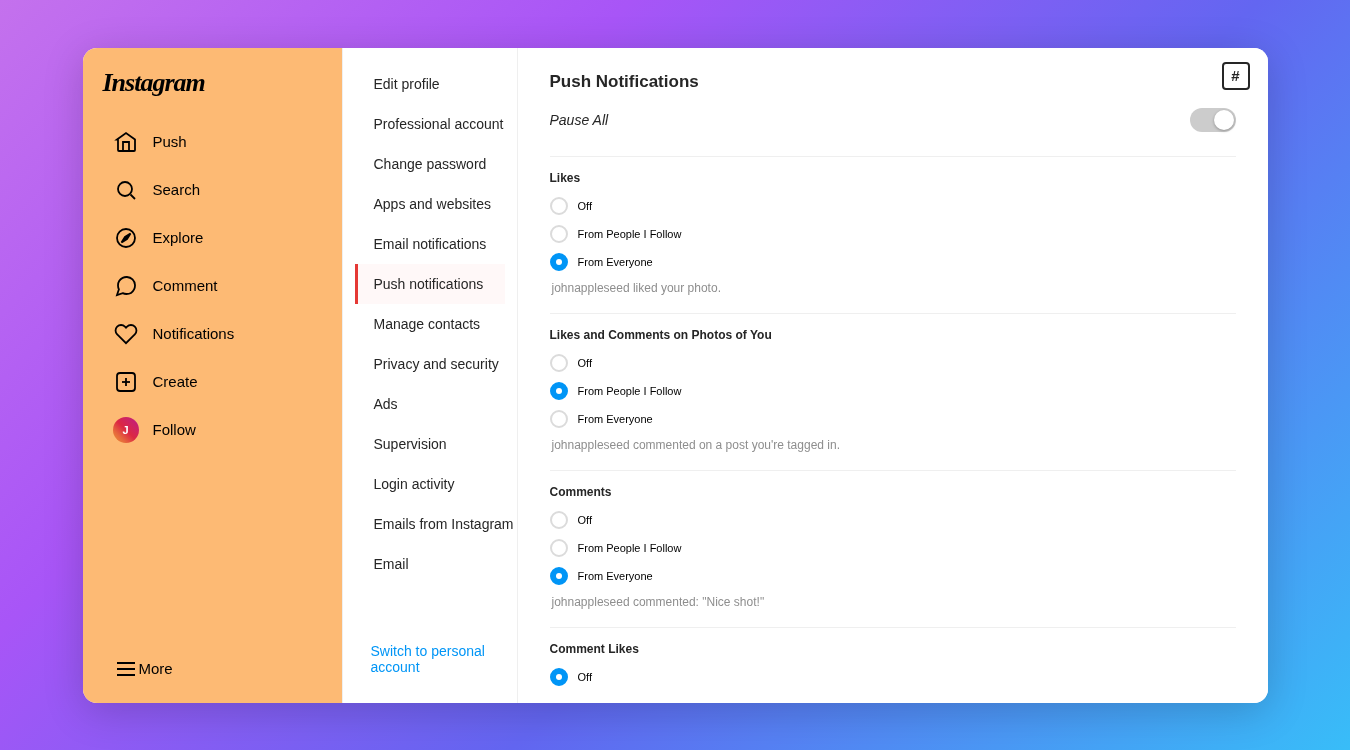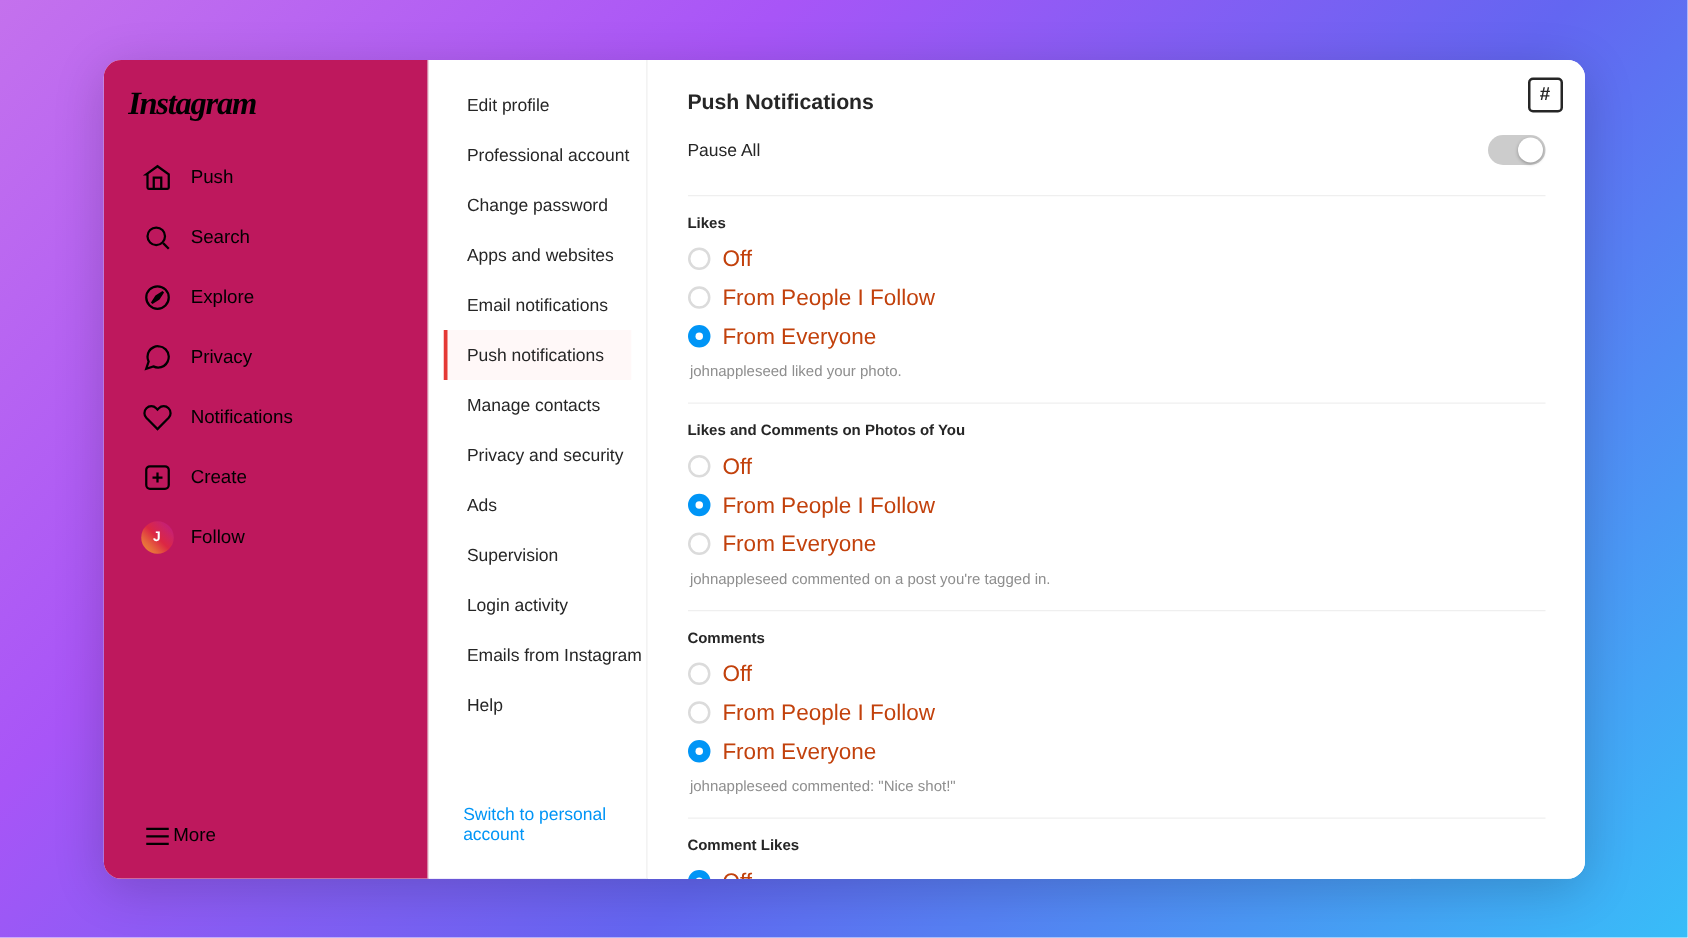--- a/index.html
+++ b/index.html
@@ -17,21 +17,21 @@
       height: 655px;
       background: #fff;
       border-radius: 14px;
       display: flex;
       overflow: hidden;
       box-shadow: 0 8px 40px rgba(0,0,0,0.18);
     }
     
     .sidebar {
       width: 260px;
-      background: #be185d;
+      background: #fdba74;
       border-right: 1px solid #efefef;
       display: flex;
       flex-direction: column;
       padding: 20px 0 10px 0;
     }
     .logo {
       padding: 0 20px 20px 20px;
       font-family: 'Georgia', serif;
       font-size: 26px;
       font-style: italic;
@@ -128,20 +128,21 @@
       font-size: 17px;
       font-weight: 600;
       color: #262626;
       margin-bottom: 16px;
     }
     .pause-row {
       display: flex;
       align-items: center;
       justify-content: space-between;
       margin-bottom: 24px;
+      font-style: italic;
     }
     .pause-label {
       font-size: 14px;
       color: #262626;
     }
     .toggle {
       width: 46px;
       height: 24px;
       background: #ccc;
       border-radius: 12px;
@@ -170,22 +171,22 @@
     .radio-group {
       display: flex;
       flex-direction: column;
       gap: 10px;
       margin-bottom: 10px;
     }
     .radio-item {
       display: flex;
       align-items: center;
       gap: 10px;
-      font-size: 18px;
-      color: #c2410c;
+      font-size: 11px;
+      color: #000000;
       cursor: pointer;
     }
     .radio-circle {
       width: 18px;
       height: 18px;
       border-radius: 50%;
       border: 2px solid #dbdbdb;
       display: flex;
       align-items: center;
       justify-content: center;
@@ -270,21 +271,21 @@
       </div>
       <span>Explore</span>
     </div>
 
     <div class="nav-item">
       <div class="nav-icon">
         <svg viewBox="0 0 24 24" fill="none" stroke="#000" stroke-width="1.8">
           <path d="M21 11.5a8.38 8.38 0 01-.9 3.8 8.5 8.5 0 01-7.6 4.7 8.38 8.38 0 01-3.8-.9L3 21l1.9-5.7a8.38 8.38 0 01-.9-3.8 8.5 8.5 0 014.7-7.6 8.38 8.38 0 013.8-.9h.5a8.48 8.48 0 018 8v.5z"></path>
         </svg>
       </div>
-      <span>Privacy</span>
+      <span>Comment</span>
     </div>
 
     <div class="nav-item">
       <div class="nav-icon">
         <svg viewBox="0 0 24 24" fill="none" stroke="#000" stroke-width="1.8">
           <path d="M20.84 4.61a5.5 5.5 0 00-7.78 0L12 5.67l-1.06-1.06a5.5 5.5 0 00-7.78 7.78l1.06 1.06L12 21.23l7.78-7.78 1.06-1.06a5.5 5.5 0 000-7.78z"></path>
         </svg>
       </div>
       <span>Notifications</span>
     </div>
@@ -327,21 +328,21 @@
     <div class="middle-item">Change password</div>
     <div class="middle-item">Apps and websites</div>
     <div class="middle-item">Email notifications</div>
     <div class="middle-item active">Push notifications</div>
     <div class="middle-item">Manage contacts</div>
     <div class="middle-item">Privacy and security</div>
     <div class="middle-item">Ads</div>
     <div class="middle-item">Supervision</div>
     <div class="middle-item">Login activity</div>
     <div class="middle-item">Emails from Instagram</div>
-    <div class="middle-item">Help</div>
+    <div class="middle-item">Email</div>
     <div class="sidebar-spacer"></div>
     <div class="switch-link">Switch to personal account</div>
   </div>
 
   <div class="main-content">
     <div class="top-right-icon">
       <div class="hashtag-box">#</div>
     </div>
 
     <div class="section-title">Push Notifications</div>

